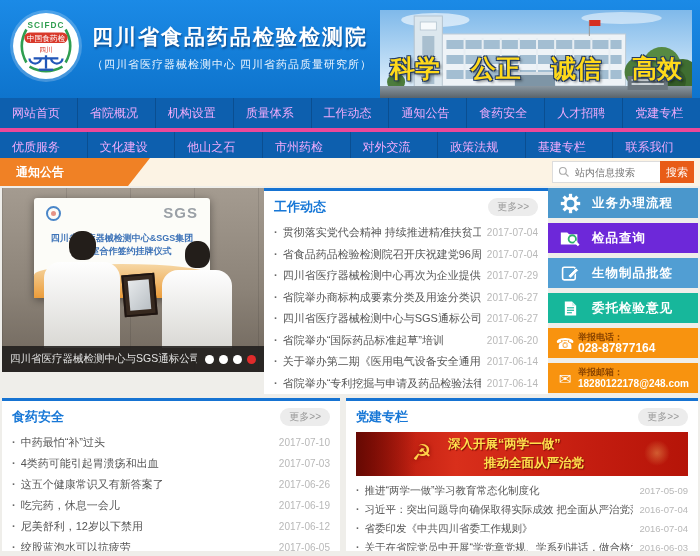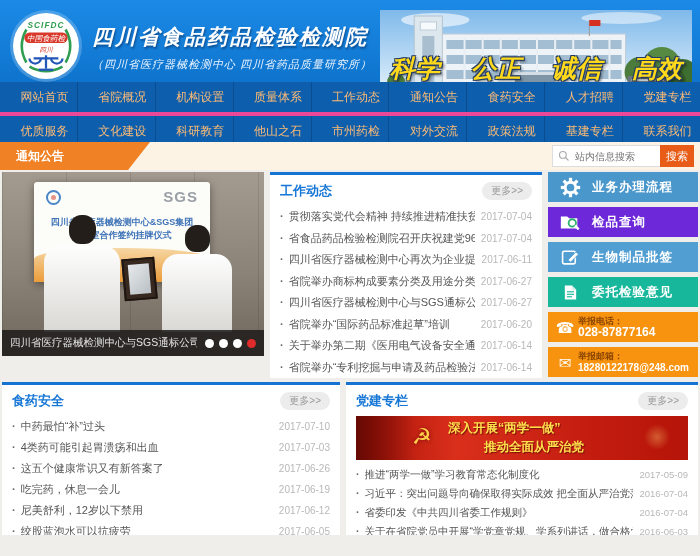--- a/index.html
+++ b/index.html
@@ -1,47 +1,47 @@
 <!DOCTYPE html>
 <html><head>
 <meta charset="utf-8">
 <style>
   * { margin:0; padding:0; box-sizing:border-box; }
   html,body { width:700px; height:556px; }
   body { font-family:"Liberation Sans","DejaVu Sans",sans-serif; background:#efeeea; overflow:hidden; }
 
   
-  .header { position:relative; height:82px; background:linear-gradient(180deg,#1b8ae6,#0e74cd); overflow:hidden;font-style:italic; }
+  .header { position:relative; height:98px; background:linear-gradient(180deg,#1b8ae6,#0e74cd); overflow:hidden; }
   .logo { position:absolute; left:13px; top:13px; width:66px; height:66px; border-radius:50%; background:#fff; box-shadow:0 0 0 3px rgba(255,255,255,.22); }
   .title-block { position:absolute; left:92px; top:23px; }
   .site-title { font-size:21px; font-weight:bold; color:#fff; letter-spacing:2px; text-shadow:1px 2px 2px rgba(10,40,90,.55); }
   .site-subtitle { margin-top:6px; font-size:11px; color:#ecf5ff; letter-spacing:1px; }
   .building { position:absolute; right:8px; top:10px; width:312px; height:88px; }
   .building svg { display:block; }
   .slogan { position:absolute; left:0; right:0; top:42px; display:flex; justify-content:space-between; padding:0 10px; }
   .slogan-word { font-size:25px; font-weight:bold; color:#ffd91a;
     text-shadow:1px 1px 0 #243b63,-1px -1px 0 #243b63,1px -1px 0 #243b63,-1px 1px 0 #243b63,2px 2px 3px rgba(0,0,0,.55); }
 
   
   .nav-row { display:flex; height:30px; background:#0d5fae; }
   .nav-row + .nav-row { border-top:4px solid #ec4899; }
-  .nav-item { flex:1; text-align:center; line-height:30px; font-size:12px; color:#fdba74; text-decoration:none; border-right:1px solid #0a4e91; cursor:pointer;padding-left:12px; }
+  .nav-item { flex:1; text-align:left; line-height:30px; font-size:12px; color:#f0abfc; text-decoration:none; border-right:1px solid #0a4e91; cursor:pointer;padding-left:12px; }
   .nav-item:last-child { border-right:none; }
 
   
   .notice-bar { position:relative; height:28px; background:#fcf3e4; }
   .notice-label { width:150px; height:28px; line-height:28px; padding-left:16px; background:#f08125; color:#fff; font-size:12px; font-weight:bold;
     clip-path:polygon(0 0,100% 0,calc(100% - 22px) 100%,0 100%); }
   .search { position:absolute; right:6px; top:3px; height:22px; display:flex; }
   .search-icon { position:absolute; left:6px; top:5px; width:12px; height:12px; }
   .search-input { width:108px; height:22px; border:1px solid #ddd; border-right:none; padding-left:22px; font-size:10px; color:#777; outline:none; background:#fff; }
   .search-btn { width:34px; height:22px; border:none; background:#e85c17; color:#fff; font-size:11px; cursor:pointer; }
 
   
-  .main { display:flex; gap:6px; margin:2px 2px 0; }
+  .main { display:flex; gap:0; margin:2px 2px 0; }
   .carousel { position:relative; width:262px; height:184px; overflow:hidden;
     background:linear-gradient(180deg,#a49b90,#8c8378 55%,#6e655b); }
   .carousel::before { content:""; position:absolute; inset:0;
     background:repeating-linear-gradient(90deg, rgba(0,0,0,.10) 0 1px, transparent 1px 64px); }
   .screen { position:absolute; left:32px; top:10px; width:176px; height:100px; background:#fcfcf8; border-radius:3px; box-shadow:0 2px 8px rgba(0,0,0,.4); }
   .scr-minilogo { position:absolute; left:12px; top:8px; width:15px; height:15px; border-radius:50%; border:2px solid #4a86c8; }
   .scr-minilogo::after { content:""; position:absolute; inset:3px; border-radius:50%; background:#d85b4a; opacity:.65; }
   .sgs-logo { position:absolute; right:12px; top:6px; font-size:15px; font-weight:bold; color:#9aa0a6; letter-spacing:1px; }
   .scr-line1 { position:absolute; top:34px; left:0; right:0; text-align:center; font-size:9px; font-weight:bold; color:#3f74b8; }
   .scr-line2 { position:absolute; top:47px; left:0; right:0; text-align:center; font-size:9px; font-weight:bold; color:#3f74b8; }
@@ -201,21 +201,20 @@
       <a class="nav-item">工作动态</a>
       <a class="nav-item">通知公告</a>
       <a class="nav-item">食药安全</a>
       <a class="nav-item">人才招聘</a>
       <a class="nav-item">党建专栏</a>
     </div>
   <div class="nav-row">
 
   <a class="nav-item">优质服务</a>
       <a class="nav-item">文化建设</a>
-      <a class="nav-item">科研教育</a>
       <a class="nav-item">他山之石</a>
       <a class="nav-item">市州药检</a>
       <a class="nav-item">对外交流</a>
       <a class="nav-item">政策法规</a>
       <a class="nav-item">基建专栏</a>
       <a class="nav-item">联系我们</a>
     </div>
 </nav>
 
 <div class="notice-bar">
@@ -273,21 +272,21 @@
           <span class="news-date">2017-07-04</span>
         </li>
 
         <li class="news-item">
           <span class="news-text">省食品药品检验检测院召开庆祝建党96周年表...</span>
           <span class="news-date">2017-07-04</span>
         </li>
 
         <li class="news-item">
           <span class="news-text">四川省医疗器械检测中心再次为企业提供标准...</span>
-          <span class="news-date">2017-06-11</span>
+          <span class="news-date">2017-07-29</span>
         </li>
 
         <li class="news-item">
           <span class="news-text">省院举办商标构成要素分类及用途分类识别知...</span>
           <span class="news-date">2017-06-27</span>
         </li>
 
         <li class="news-item">
           <span class="news-text">四川省医疗器械检测中心与SGS通标公司成功签...</span>
           <span class="news-date">2017-06-27</span>

